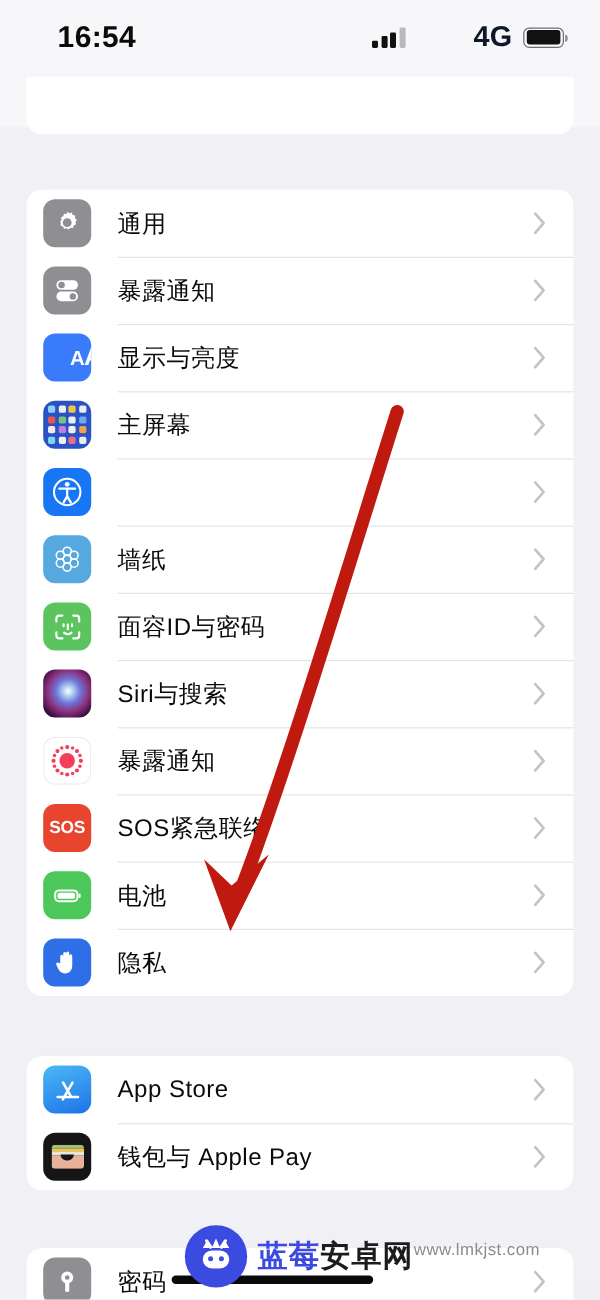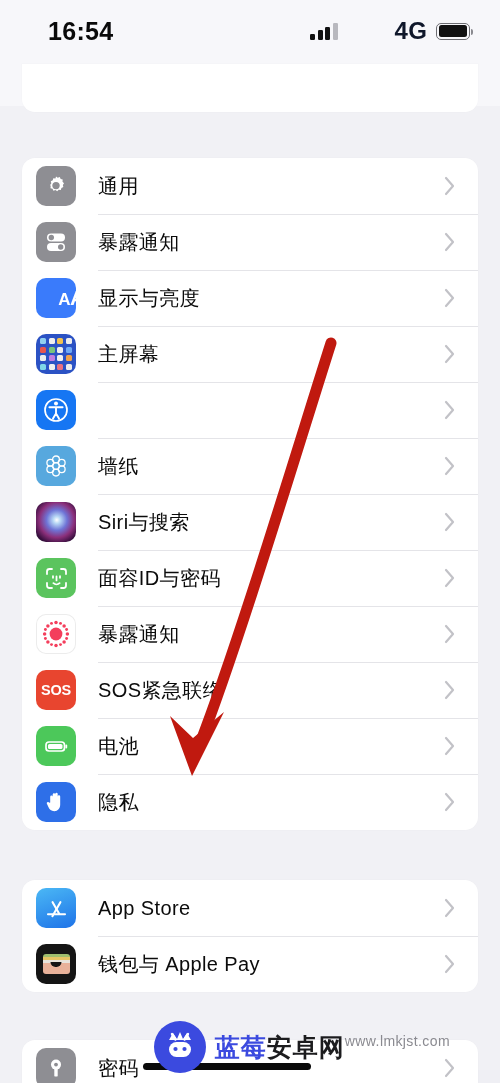--- a/index.html
+++ b/index.html
@@ -249,43 +249,43 @@
         </div>
         <div class="label">墙纸</div>
         <div class="chev">
           <svg width="12" height="20" viewBox="0 0 12 20">
               <path d="M2 2l7 8-7 8" stroke="#C2C2C7" stroke-width="2.2" fill="none" stroke-linecap="round" stroke-linejoin="round"></path>
             </svg>
         </div>
       </div>
 
       <div class="row">
-        <div class="ico ic-siri"></div>
-        <div class="label">Siri与搜索</div>
-        <div class="chev">
-          <svg width="12" height="20" viewBox="0 0 12 20">
-              <path d="M2 2l7 8-7 8" stroke="#C2C2C7" stroke-width="2.2" fill="none" stroke-linecap="round" stroke-linejoin="round"></path>
-            </svg>
-        </div>
-      </div>
-
-      <div class="row">
         <div class="ico ic-faceid">
           <svg class="face-svg" width="27" height="27" viewBox="0 0 27 27">
             <g fill="none" stroke="#fff" stroke-width="1.8" stroke-linecap="round">
               <path d="M4 9V6.5A2.5 2.5 0 016.5 4H9"></path>
                 <path d="M18 4h2.5A2.5 2.5 0 0123 6.5V9"></path>
               <path d="M23 18v2.5a2.5 2.5 0 01-2.5 2.5H18"></path>
                 <path d="M9 23H6.5A2.5 2.5 0 014 20.5V18"></path>
               <path d="M10 11.2v1.6M17 11.2v1.6M13.5 11.4v4"></path>
               <path d="M10.4 18.2a4.6 4.6 0 006.2 0"></path>
             </g>
           </svg>
         </div>
         <div class="label">面容ID与密码</div>
+        <div class="chev">
+          <svg width="12" height="20" viewBox="0 0 12 20">
+              <path d="M2 2l7 8-7 8" stroke="#C2C2C7" stroke-width="2.2" fill="none" stroke-linecap="round" stroke-linejoin="round"></path>
+            </svg>
+        </div>
+      </div>
+
+      <div class="row">
+        <div class="ico ic-siri"></div>
+        <div class="label">Siri与搜索</div>
         <div class="chev">
           <svg width="12" height="20" viewBox="0 0 12 20">
               <path d="M2 2l7 8-7 8" stroke="#C2C2C7" stroke-width="2.2" fill="none" stroke-linecap="round" stroke-linejoin="round"></path>
             </svg>
         </div>
       </div>
 
       <div class="row">
         <div class="ico ic-exposure">
           <svg width="34" height="34" viewBox="0 0 34 34">

